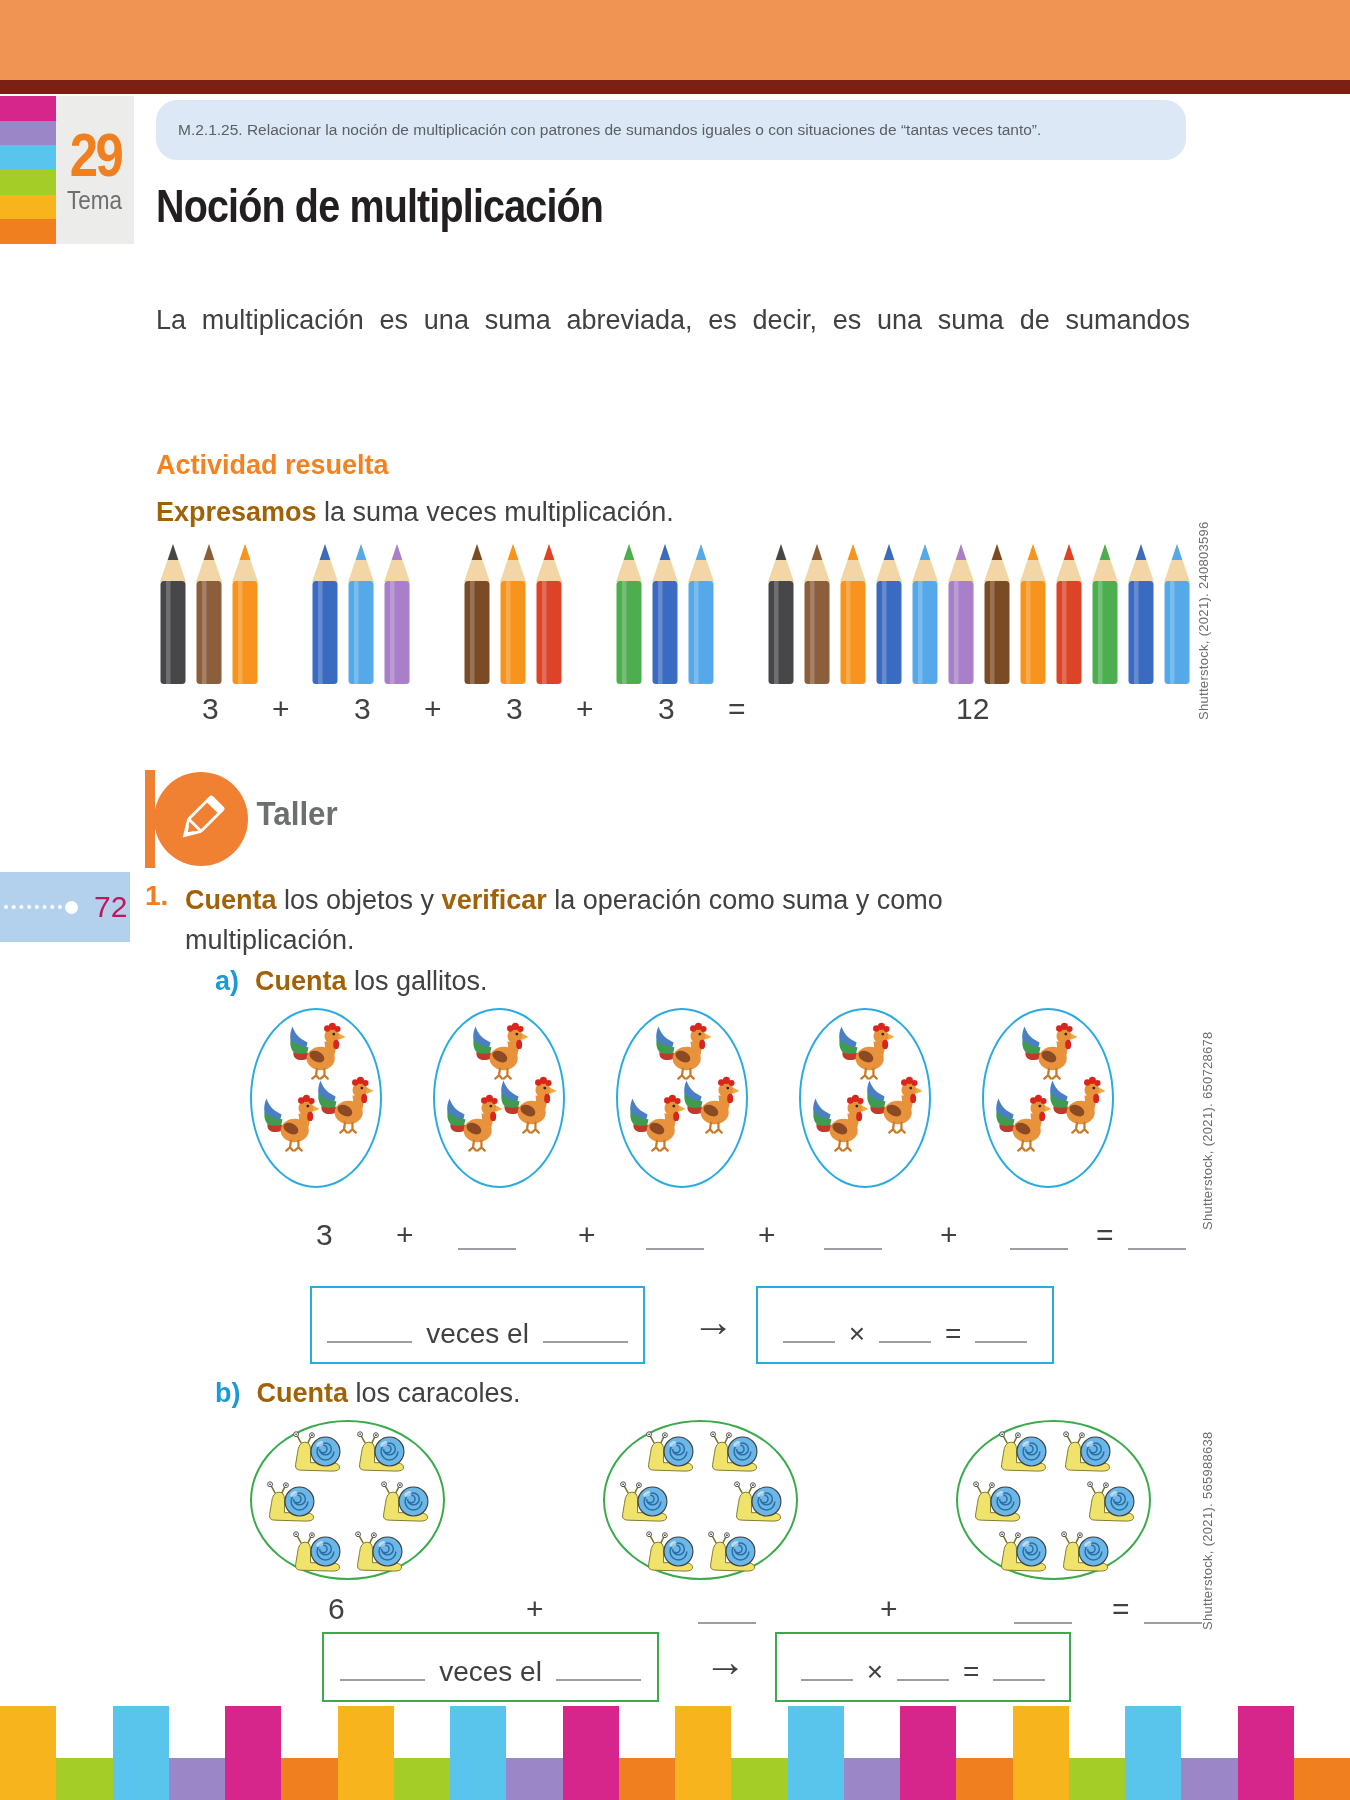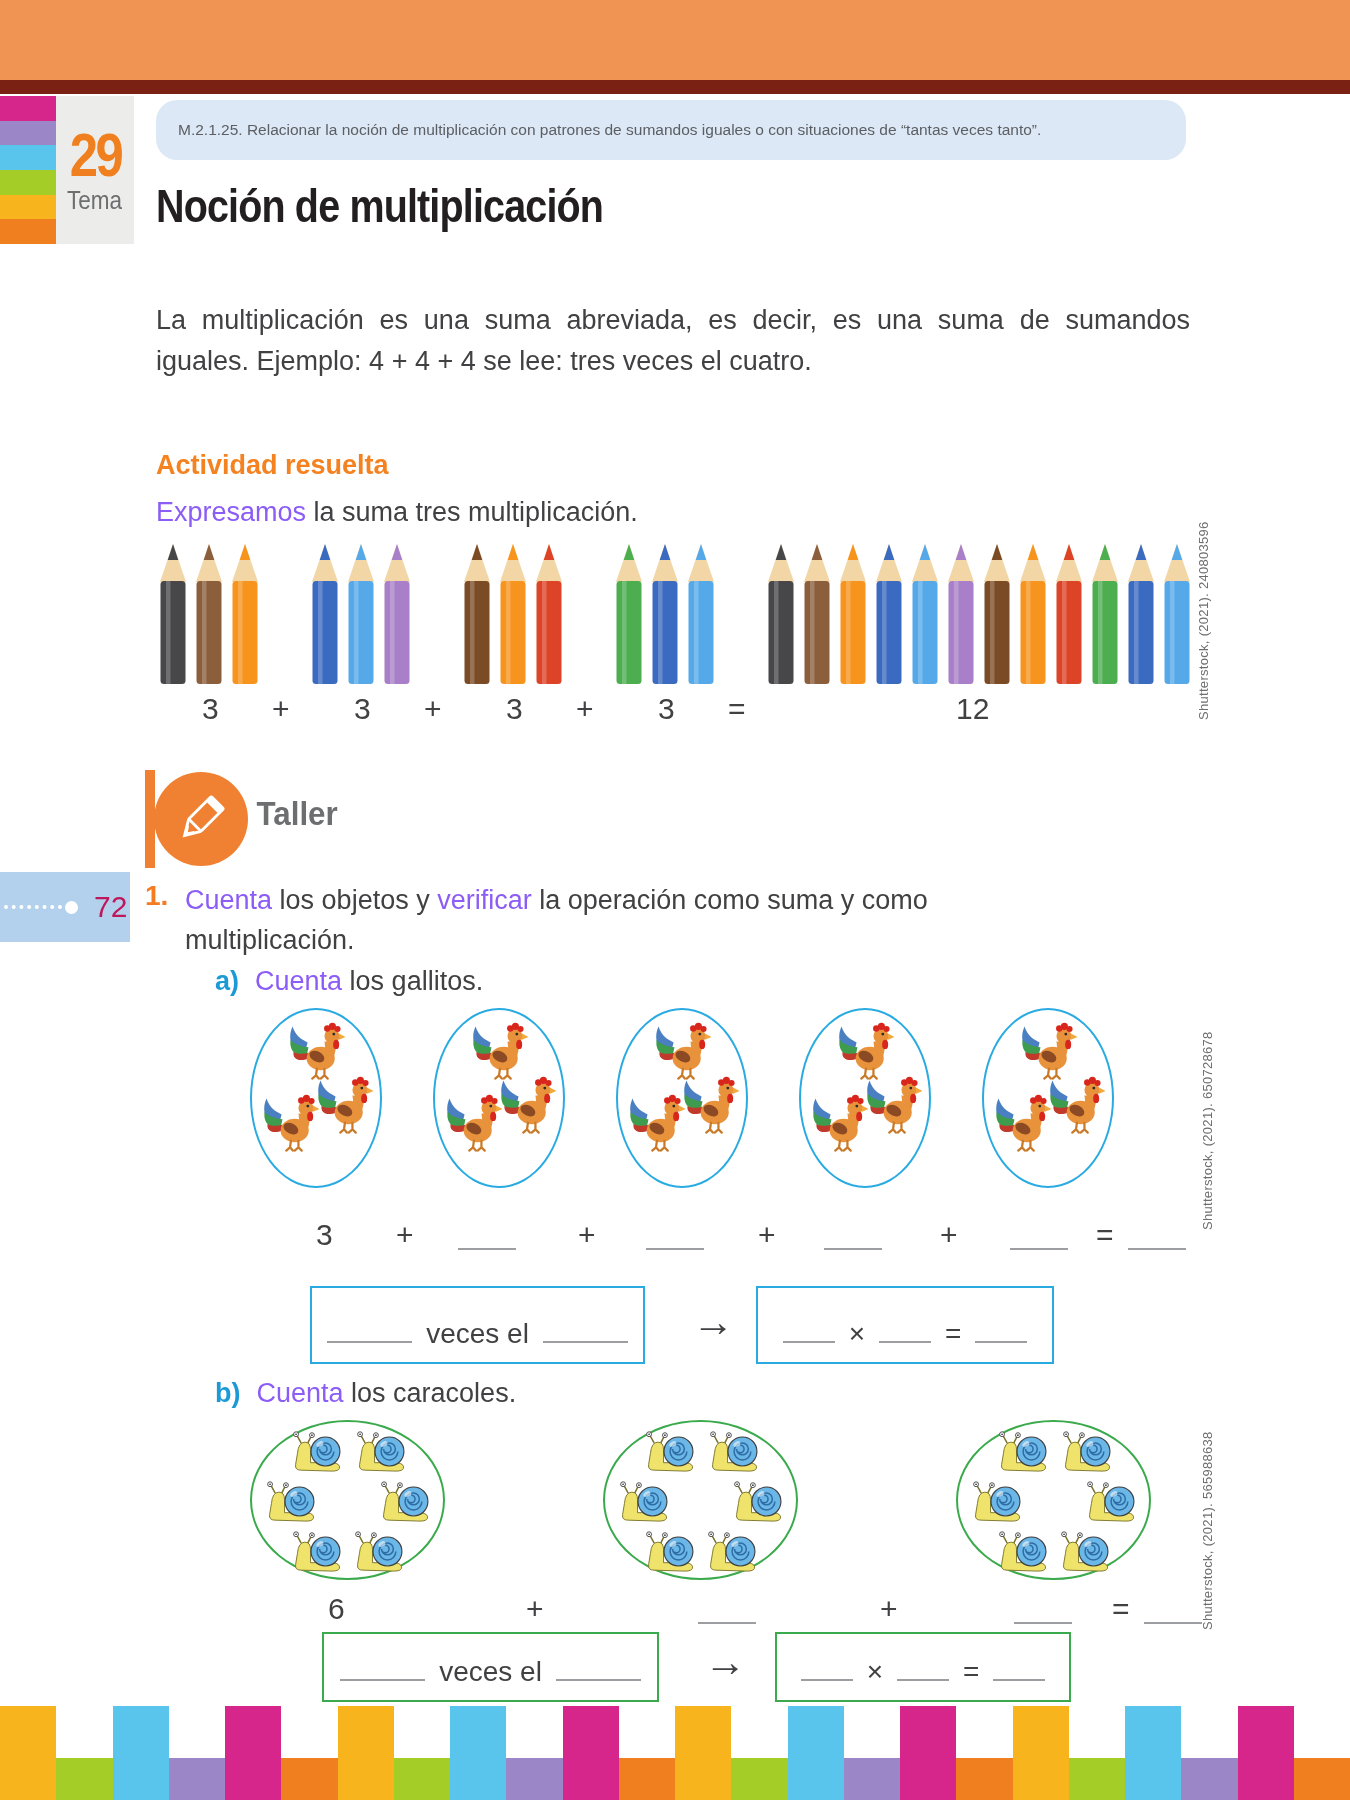--- a/index.html
+++ b/index.html
@@ -25,21 +25,21 @@
   .page-title { position:absolute; left:156px; top:178px; font-size:47px; font-weight:bold; color:#231F20;
                 transform:scaleX(.84); transform-origin:left; letter-spacing:-1px; white-space:nowrap; }
 
   .intro { position:absolute; left:156px; top:262px; width:1034px; font-size:27px; line-height:41px;margin-top:38px; }
   .intro p { margin:0 0 13px 0; }
   .jline { display:block; text-align:justify; text-align-last:justify; }
   .nline { display:block; }
 
   .act-heading { position:absolute; left:156px; top:450px; font-size:27px; font-weight:bold; color:#F58220; }
   .lead-line { position:absolute; left:156px; top:497px; font-size:27px; }
-  .b { font-weight:normal; color:#8b5cf6; }
+  .b { font-weight:bold; color:#a16207; }
 
   
   .pencil-groups { position:absolute; left:156px; top:542px; width:1050px; height:146px; display:flex; gap:46px; }
   .pg { display:flex; gap:2px; }
 
   .sumrow { position:absolute; left:0; width:1350px; height:40px; }
   .sumrow .it { position:absolute; top:0; font-size:30px; color:#414042; }
   .sumrow .blank { position:absolute; top:30px; height:0; border-bottom:2.5px solid #9C9EA1; }
 
   .pencil-sumrow { position:absolute; left:156px; top:692px; width:1060px; height:40px; }
@@ -156,27 +156,26 @@
 
   <div class="standard-box">
     <span>M.2.1.25. Relacionar la noción de multiplicación con patrones de sumandos iguales o con situaciones de “tantas veces tanto”.</span>
   </div>
 
   <div class="page-title">Noción de multiplicación</div>
 
   <div class="intro">
     <p>
       <span class="jline">La multiplicación es una suma abreviada, es decir, es una suma de sumandos</span>
-      <span class="nline">iguales. Ejemplo: 4 + 4 + 4 se lee: tres veces el cuatro.</span>
     </p>
   </div>
 
   <div class="act-heading">Actividad resuelta</div>
   <div class="lead-line">
-    <span class="b">Expresamos</span><span> la suma tres multiplicación.</span>
+    <span class="b">Expresamos</span><span> la suma veces multiplicación.</span>
   </div>
 
   <div class="pencil-groups" id="pencil-groups">
       <div class="pg">
         <svg width="34" height="146" viewBox="0 0 34 146">
     <polygon points="17,2 30,40 4,40" fill="#F2D6A6"></polygon>
     <polygon points="17,2 22.3,18 11.7,18" fill="#47474A"></polygon>
     <rect x="4.5" y="39" width="25" height="103" rx="3.5" fill="#47474A"></rect>
     <rect x="10" y="39" width="4.5" height="103" fill="rgba(255,255,255,0.22)"></rect>
   </svg>

